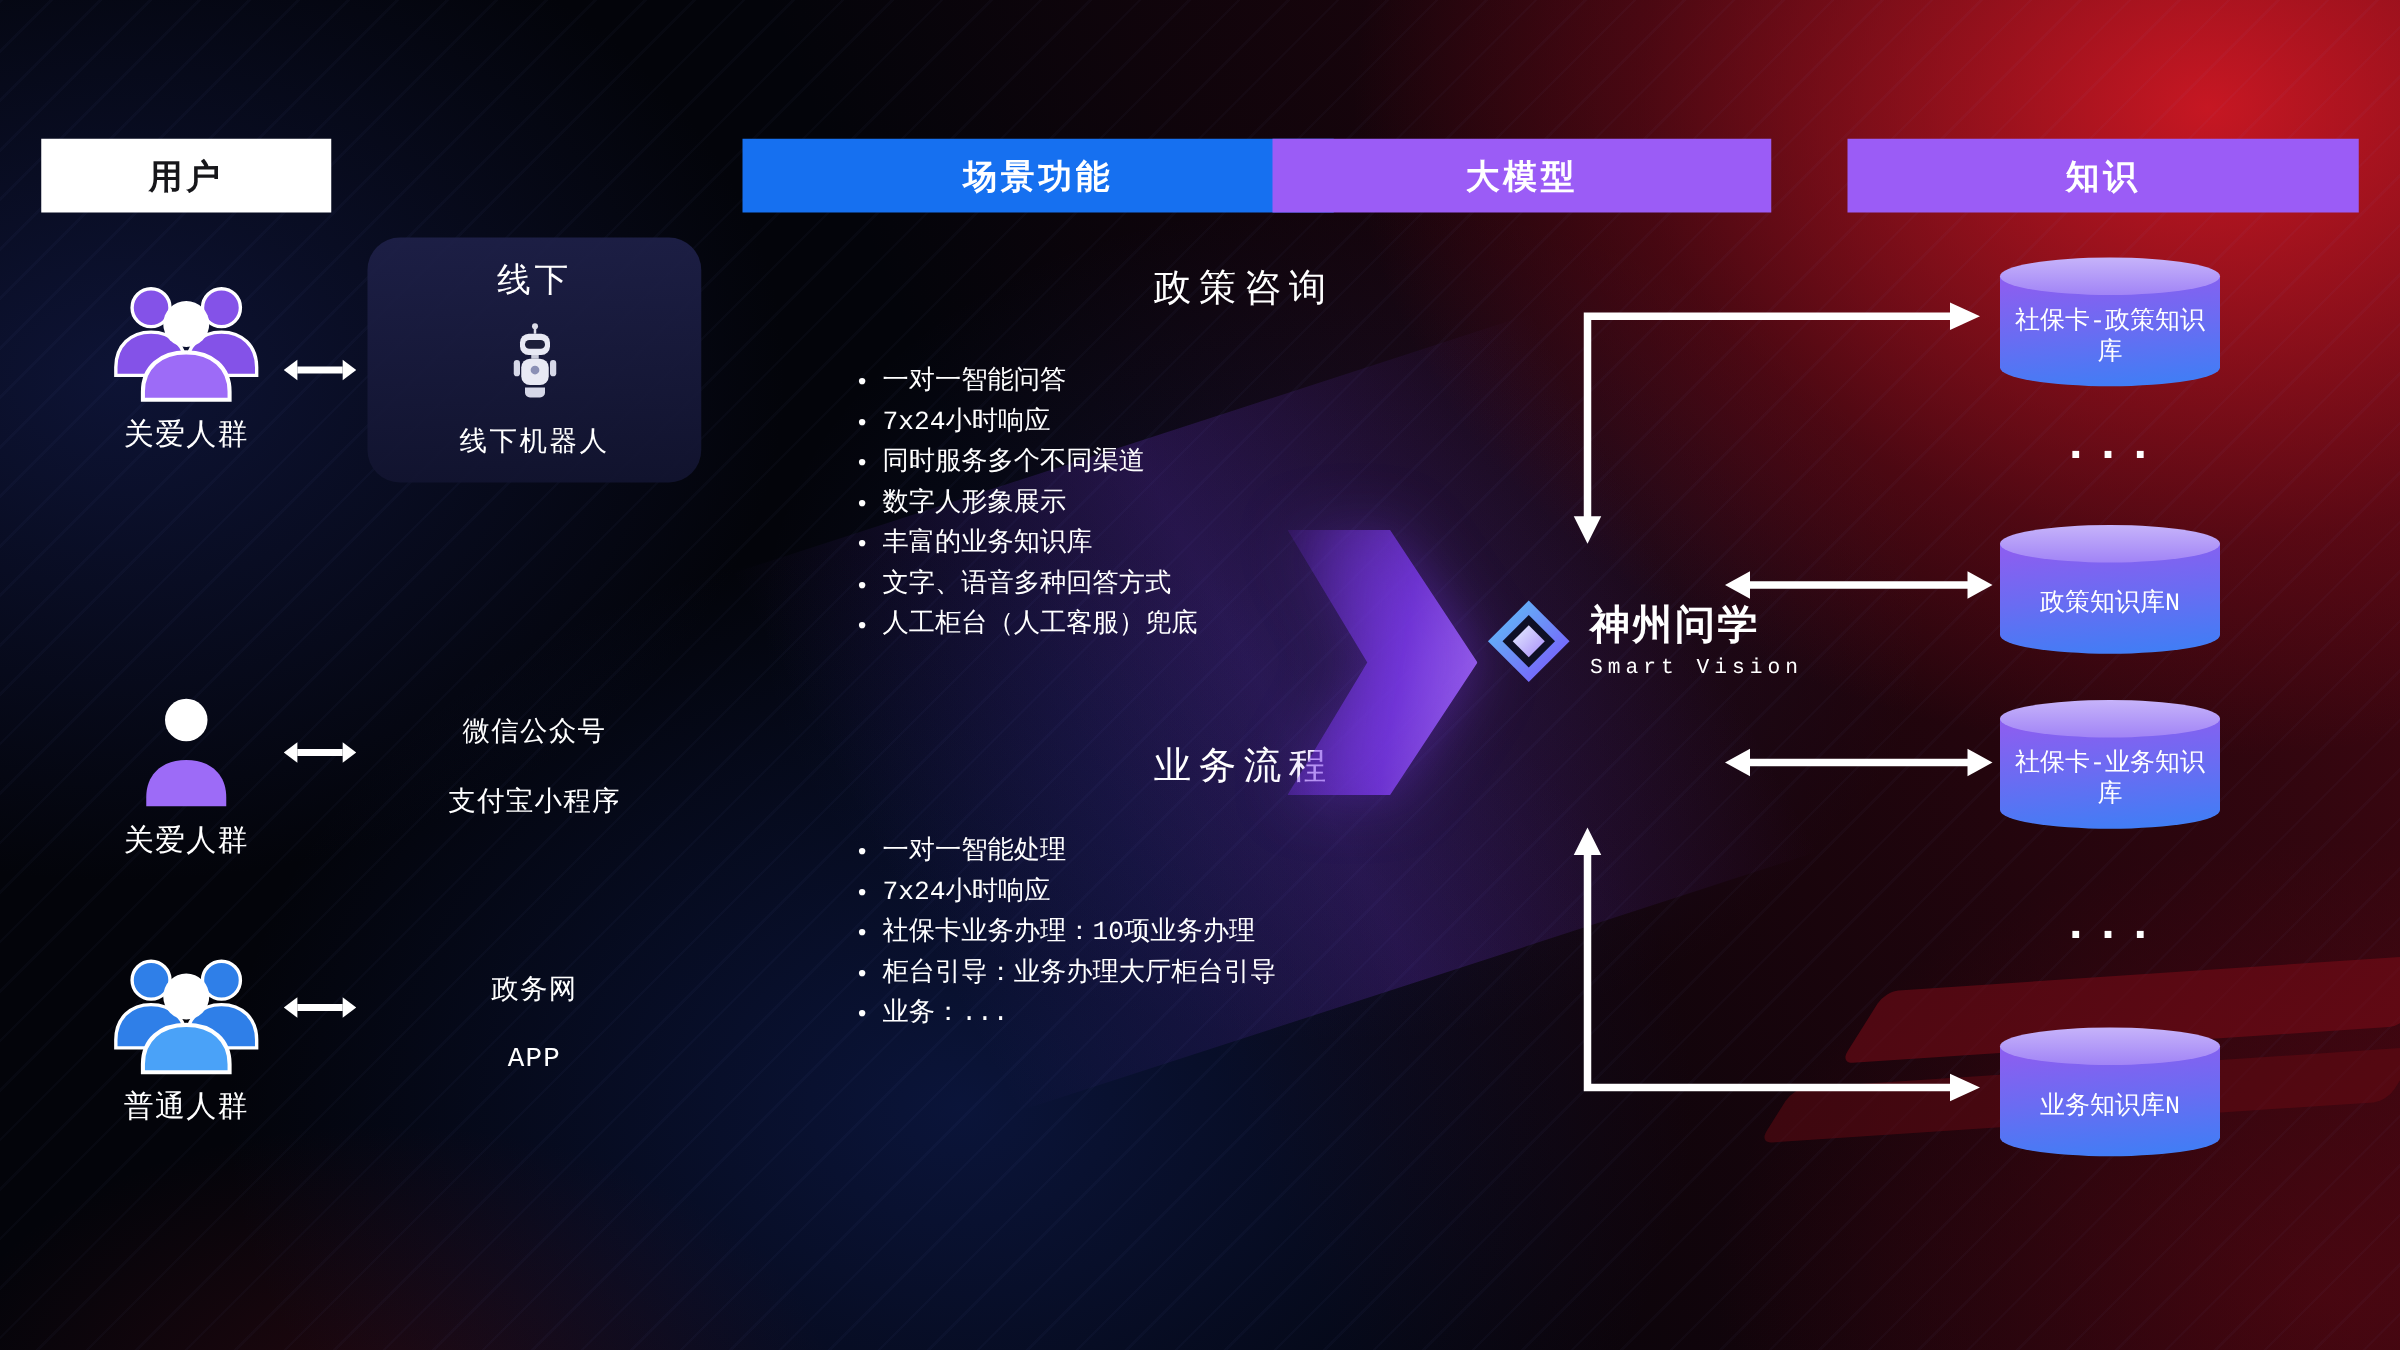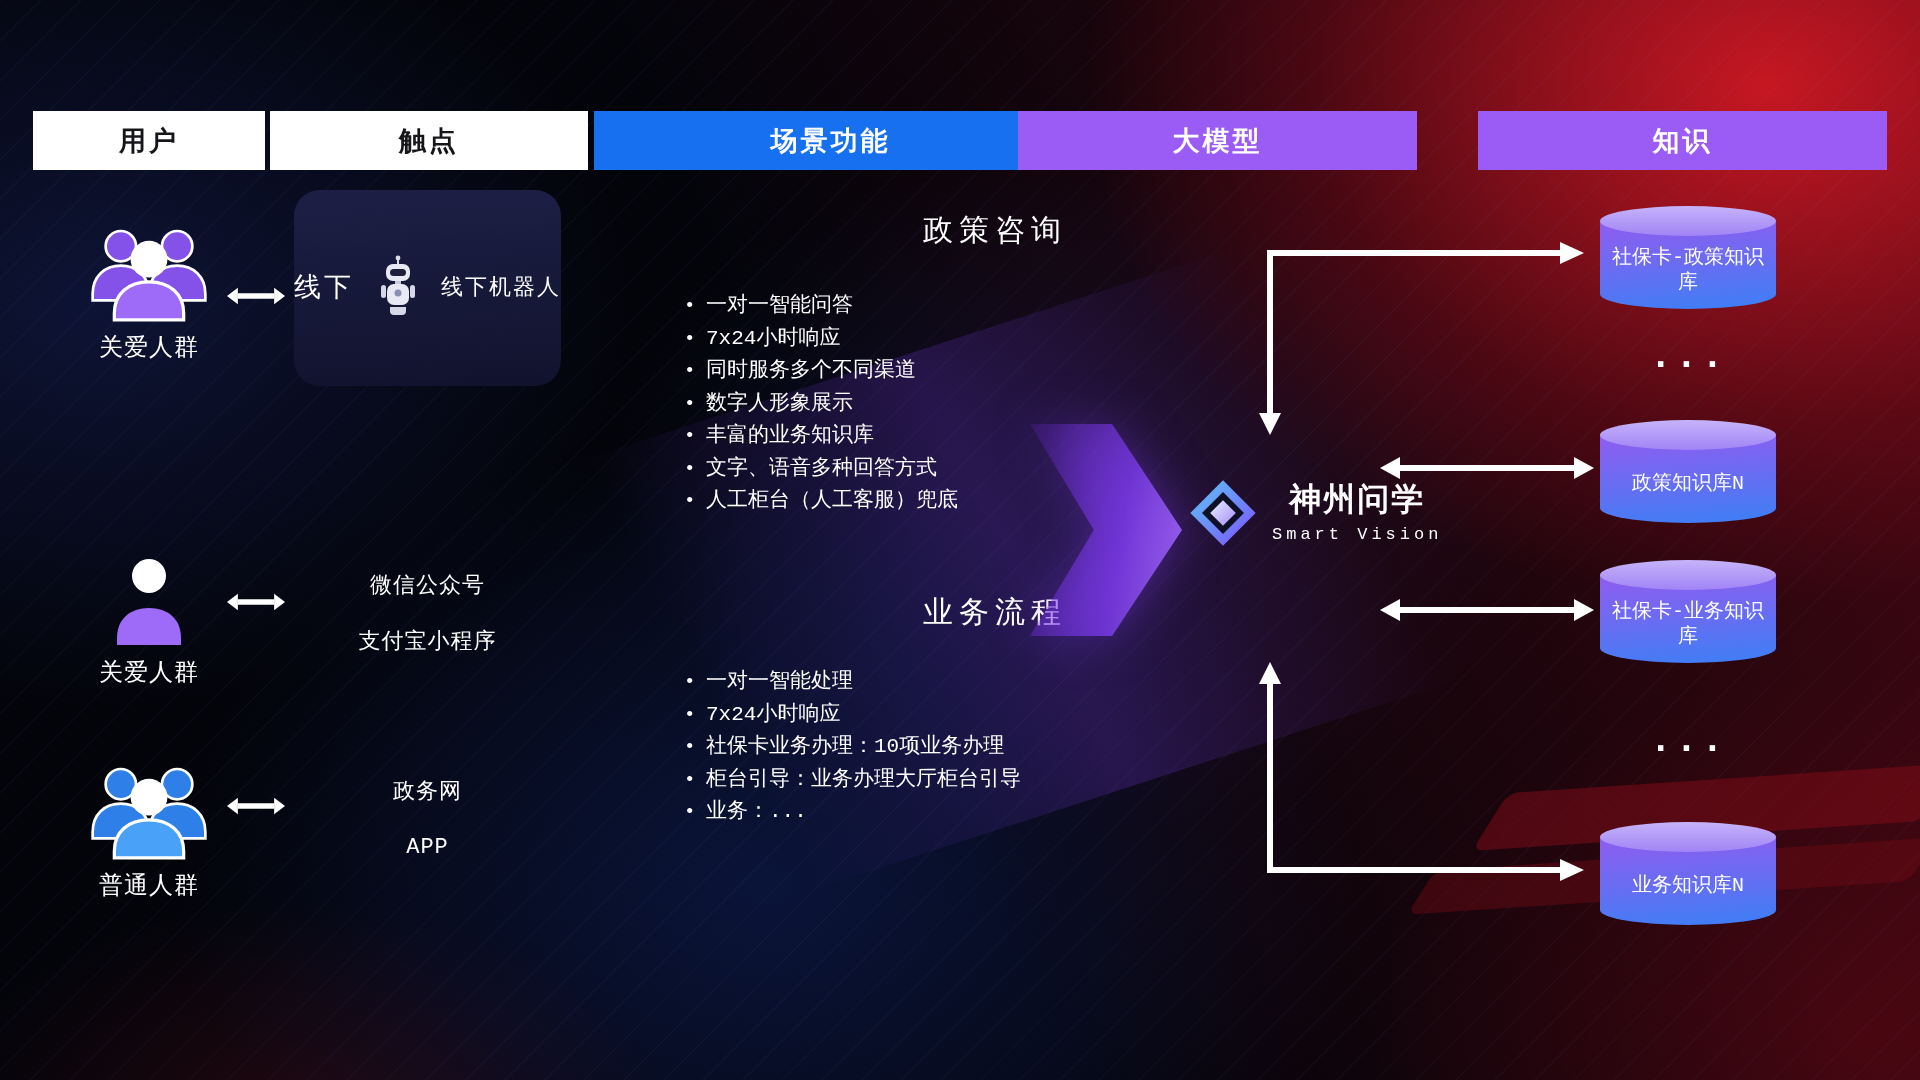--- a/index.html
+++ b/index.html
@@ -48,42 +48,42 @@
 
   .user-block { position:absolute; display:flex; flex-direction:column; align-items:center; }
   .user-block .ulabel { margin-top:9px; font-size:24px; color:#fff; letter-spacing:1px; }
 
   .dbl-arrow { position:absolute; }
 
   .tp-card {
     position:absolute; left:294px; top:190px; width:267px; height:196px;
     background:linear-gradient(180deg, rgba(30,32,72,0.92), rgba(18,20,48,0.92));
     border-radius:26px;
-    display:flex; align-items:center; justify-content:space-between;
+    display:flex; flex-direction:column; align-items:center; justify-content:space-between;
     padding:16px 0 18px 0;
   }
   .tp-title { font-size:27px; letter-spacing:3px; color:#fff; }
   .tp-sub   { font-size:22px; letter-spacing:2px; color:#fff; }
   .tp-text  { position:absolute; width:267px; left:294px; text-align:center; color:#fff; }
   .tp-lg { font-size:27px; letter-spacing:3px; }
   .tp-sm { font-size:22px; letter-spacing:1px; }
 
   .sc-title { position:absolute; left:594px; width:473px; text-align:right; font-size:30px; letter-spacing:6px; color:#fff; }
   .blist { position:absolute; left:682px; }
   .bi { position:relative; padding-left:24px; font-size:21px; line-height:32.5px; white-space:nowrap; color:#fff; }
   .bi::before { content:'•'; position:absolute; left:2px; top:0; font-size:19px; }
 
   .flow-arrow-wrap { position:absolute; left:1030px; top:424px; filter:drop-shadow(0 0 24px rgba(124,58,237,0.55)); }
   .flow-arrow {
     width:152px; height:212px;
     background:linear-gradient(100deg, rgba(109,40,217,0.16) 0%, rgba(124,58,237,0.78) 58%, rgba(167,108,255,0.92) 100%);
     clip-path:polygon(0 0, 54% 0, 100% 50%, 54% 100%, 0 100%, 42% 50%);
   }
 
-  .logo { position:absolute; left:1188px; top:478px; display:flex; align-items:flex-start; gap:14px;text-align:center; }
+  .logo { position:absolute; left:1188px; top:478px; display:flex; align-items:flex-start; gap:14px; }
   .logo-name { font-size:32px; font-weight:700; letter-spacing:2px; color:#fff; }
   .logo-sub  { font-size:17px; letter-spacing:4px; color:#fff; margin-top:3px; }
 
   .conn { position:absolute; }
 
   .db { position:absolute; left:1600px; width:176px; height:103px; }
   .db .top {
     position:absolute; left:0; top:0; width:176px; height:30px; border-radius:50%;
     background:linear-gradient(180deg,#c6b3fa,#a184f6); z-index:2;
   }
@@ -105,21 +105,20 @@
 <div class="stage">
 
   <div class="bg bg-blue"></div>
   <div class="bg bg-red"></div>
   <div class="bg streaks"></div>
   <div class="beam"></div>
   <div class="red-shape rs1"></div>
   <div class="red-shape rs2"></div>
 
   <div class="hd white" style="left:33px;   width:232px;">用户</div>
-  <div class="hd white" style="left:270px;  width:318px;">触点</div>
   <div class="hd blue" style="left:594px;  width:473px;">场景功能</div>
   <div class="hd purple" style="left:1018px; width:399px;">大模型</div>
   <div class="hd purple" style="left:1478px; width:409px;">知识</div>
 
   <div class="user-block" style="left:77px; top:218px; width:144px;">
     <svg width="130" height="104" viewBox="0 0 120 96">
       <circle cx="34" cy="26" r="14" fill="#8452e8" stroke="#fff" stroke-width="2.5"></circle>
       <path d="M8 76 v-6 c0-16 11-26 26-26 s26 10 26 26 v6 z" fill="#8452e8" stroke="#fff" stroke-width="2.5"></path>
       <circle cx="86" cy="26" r="14" fill="#8452e8" stroke="#fff" stroke-width="2.5"></circle>
       <path d="M60 76 v-6 c0-16 11-26 26-26 s26 10 26 26 v6 z" fill="#8452e8" stroke="#fff" stroke-width="2.5"></path>

